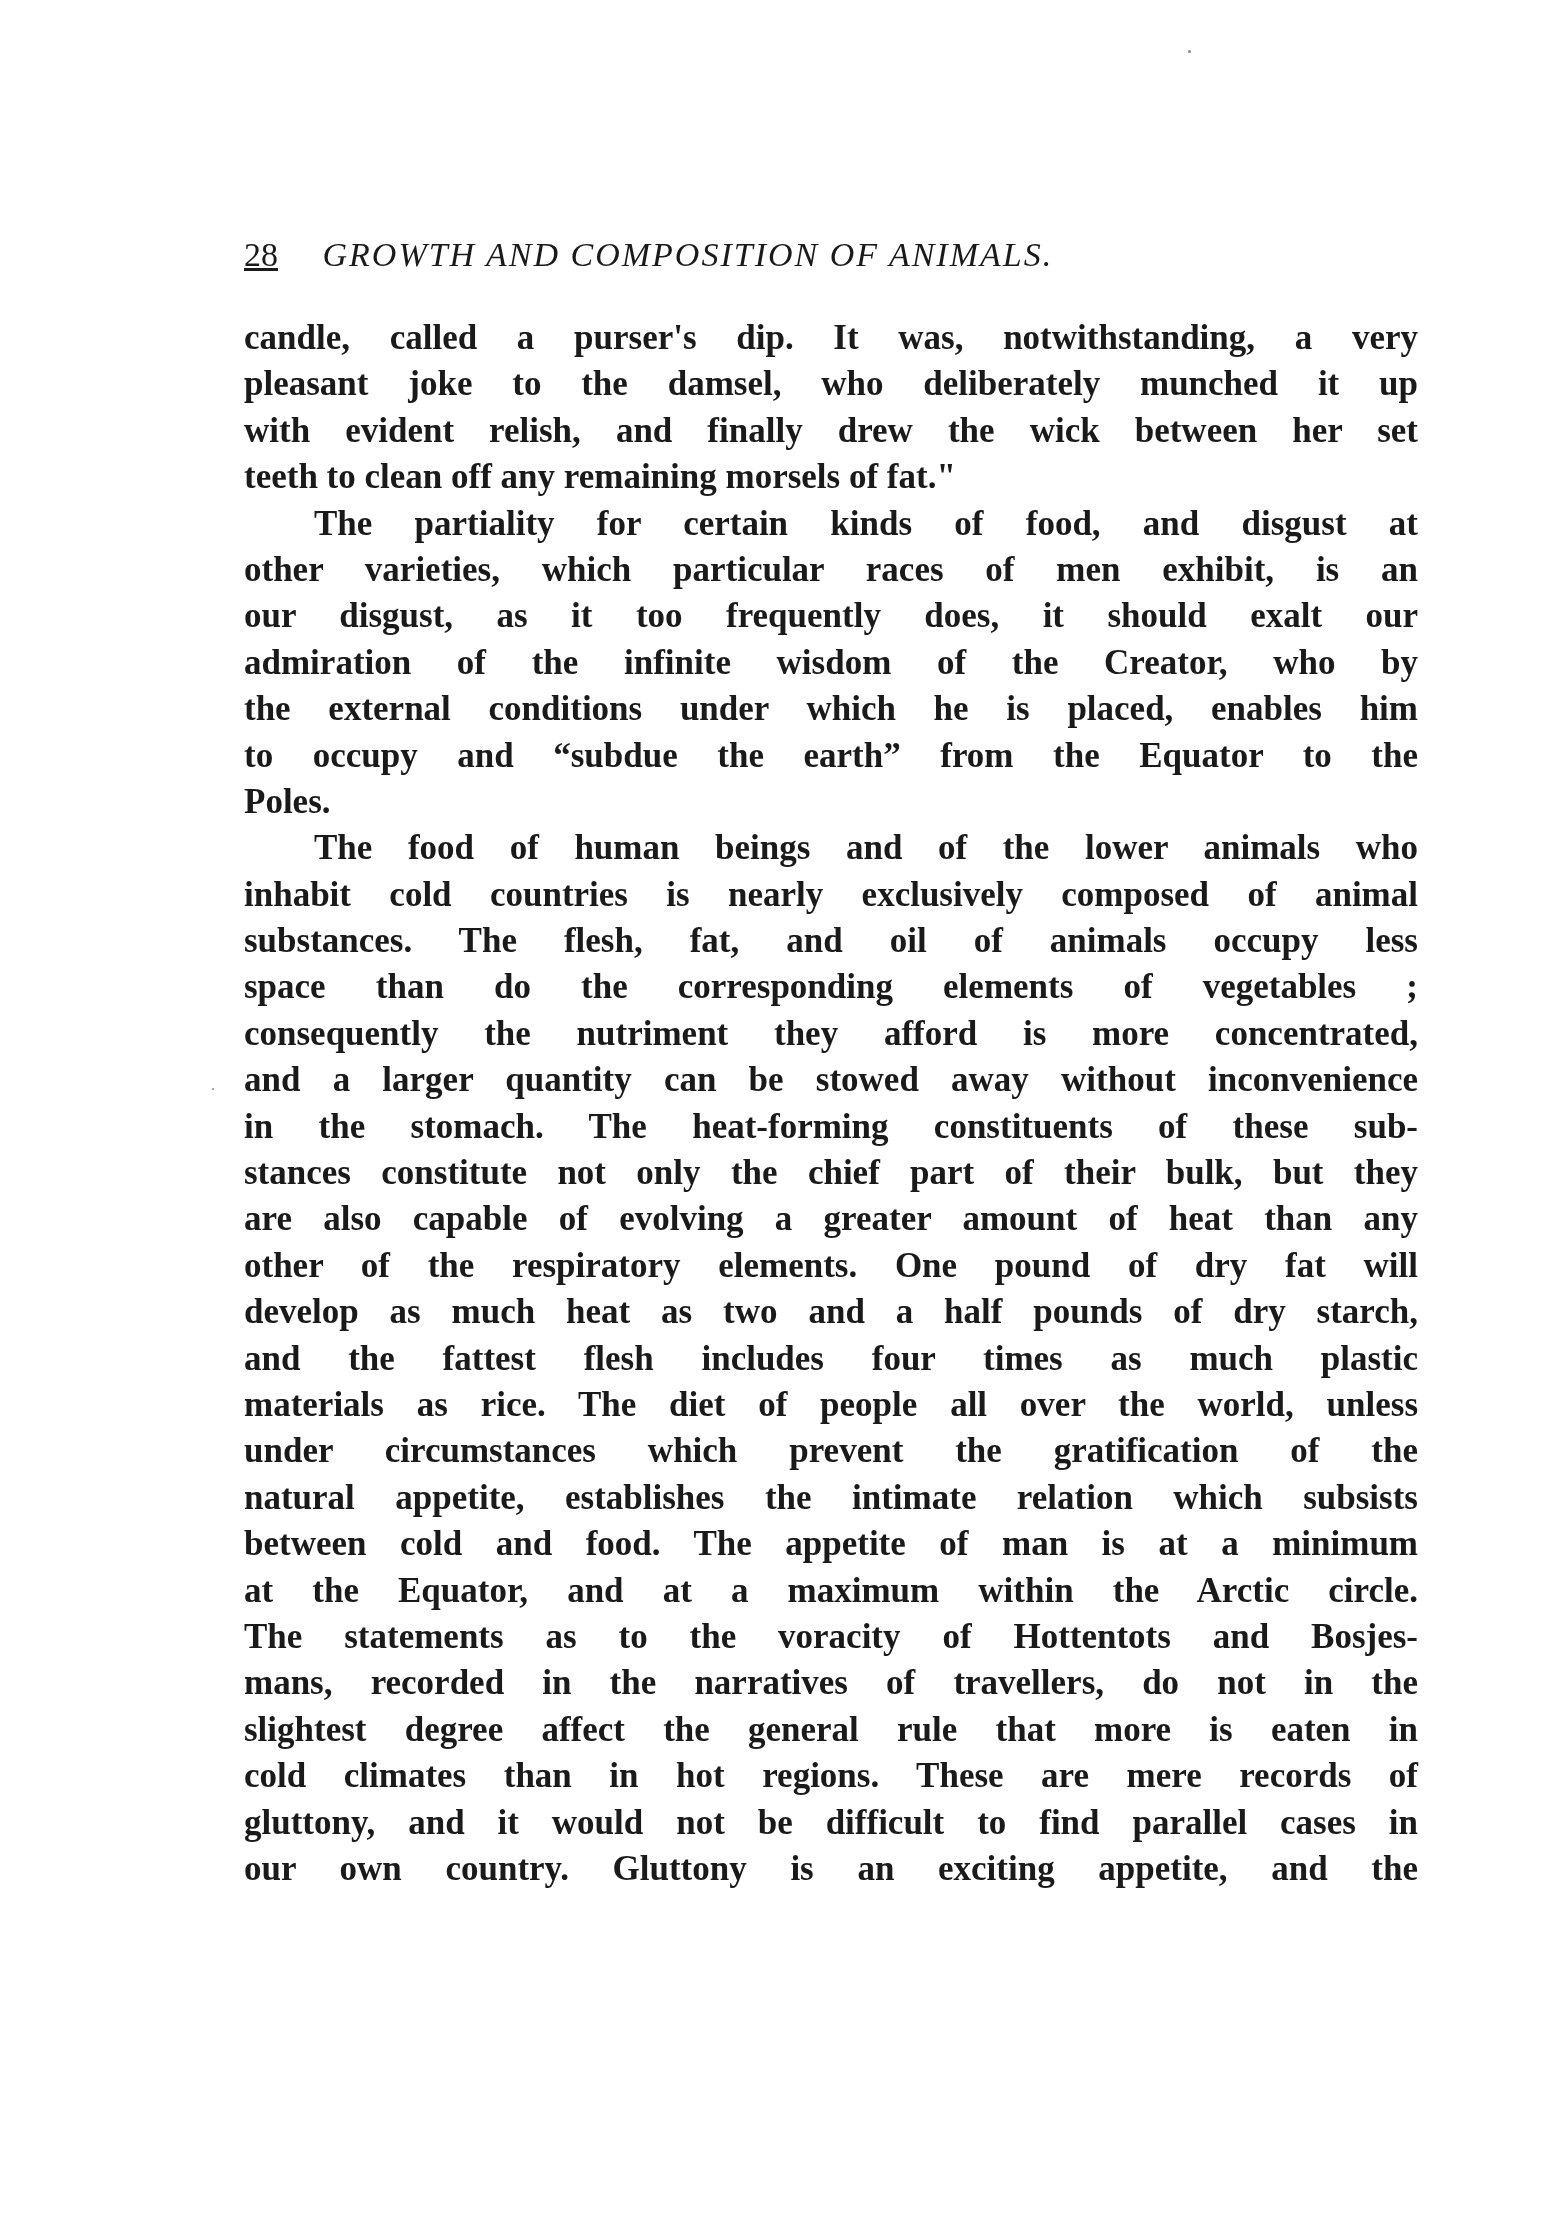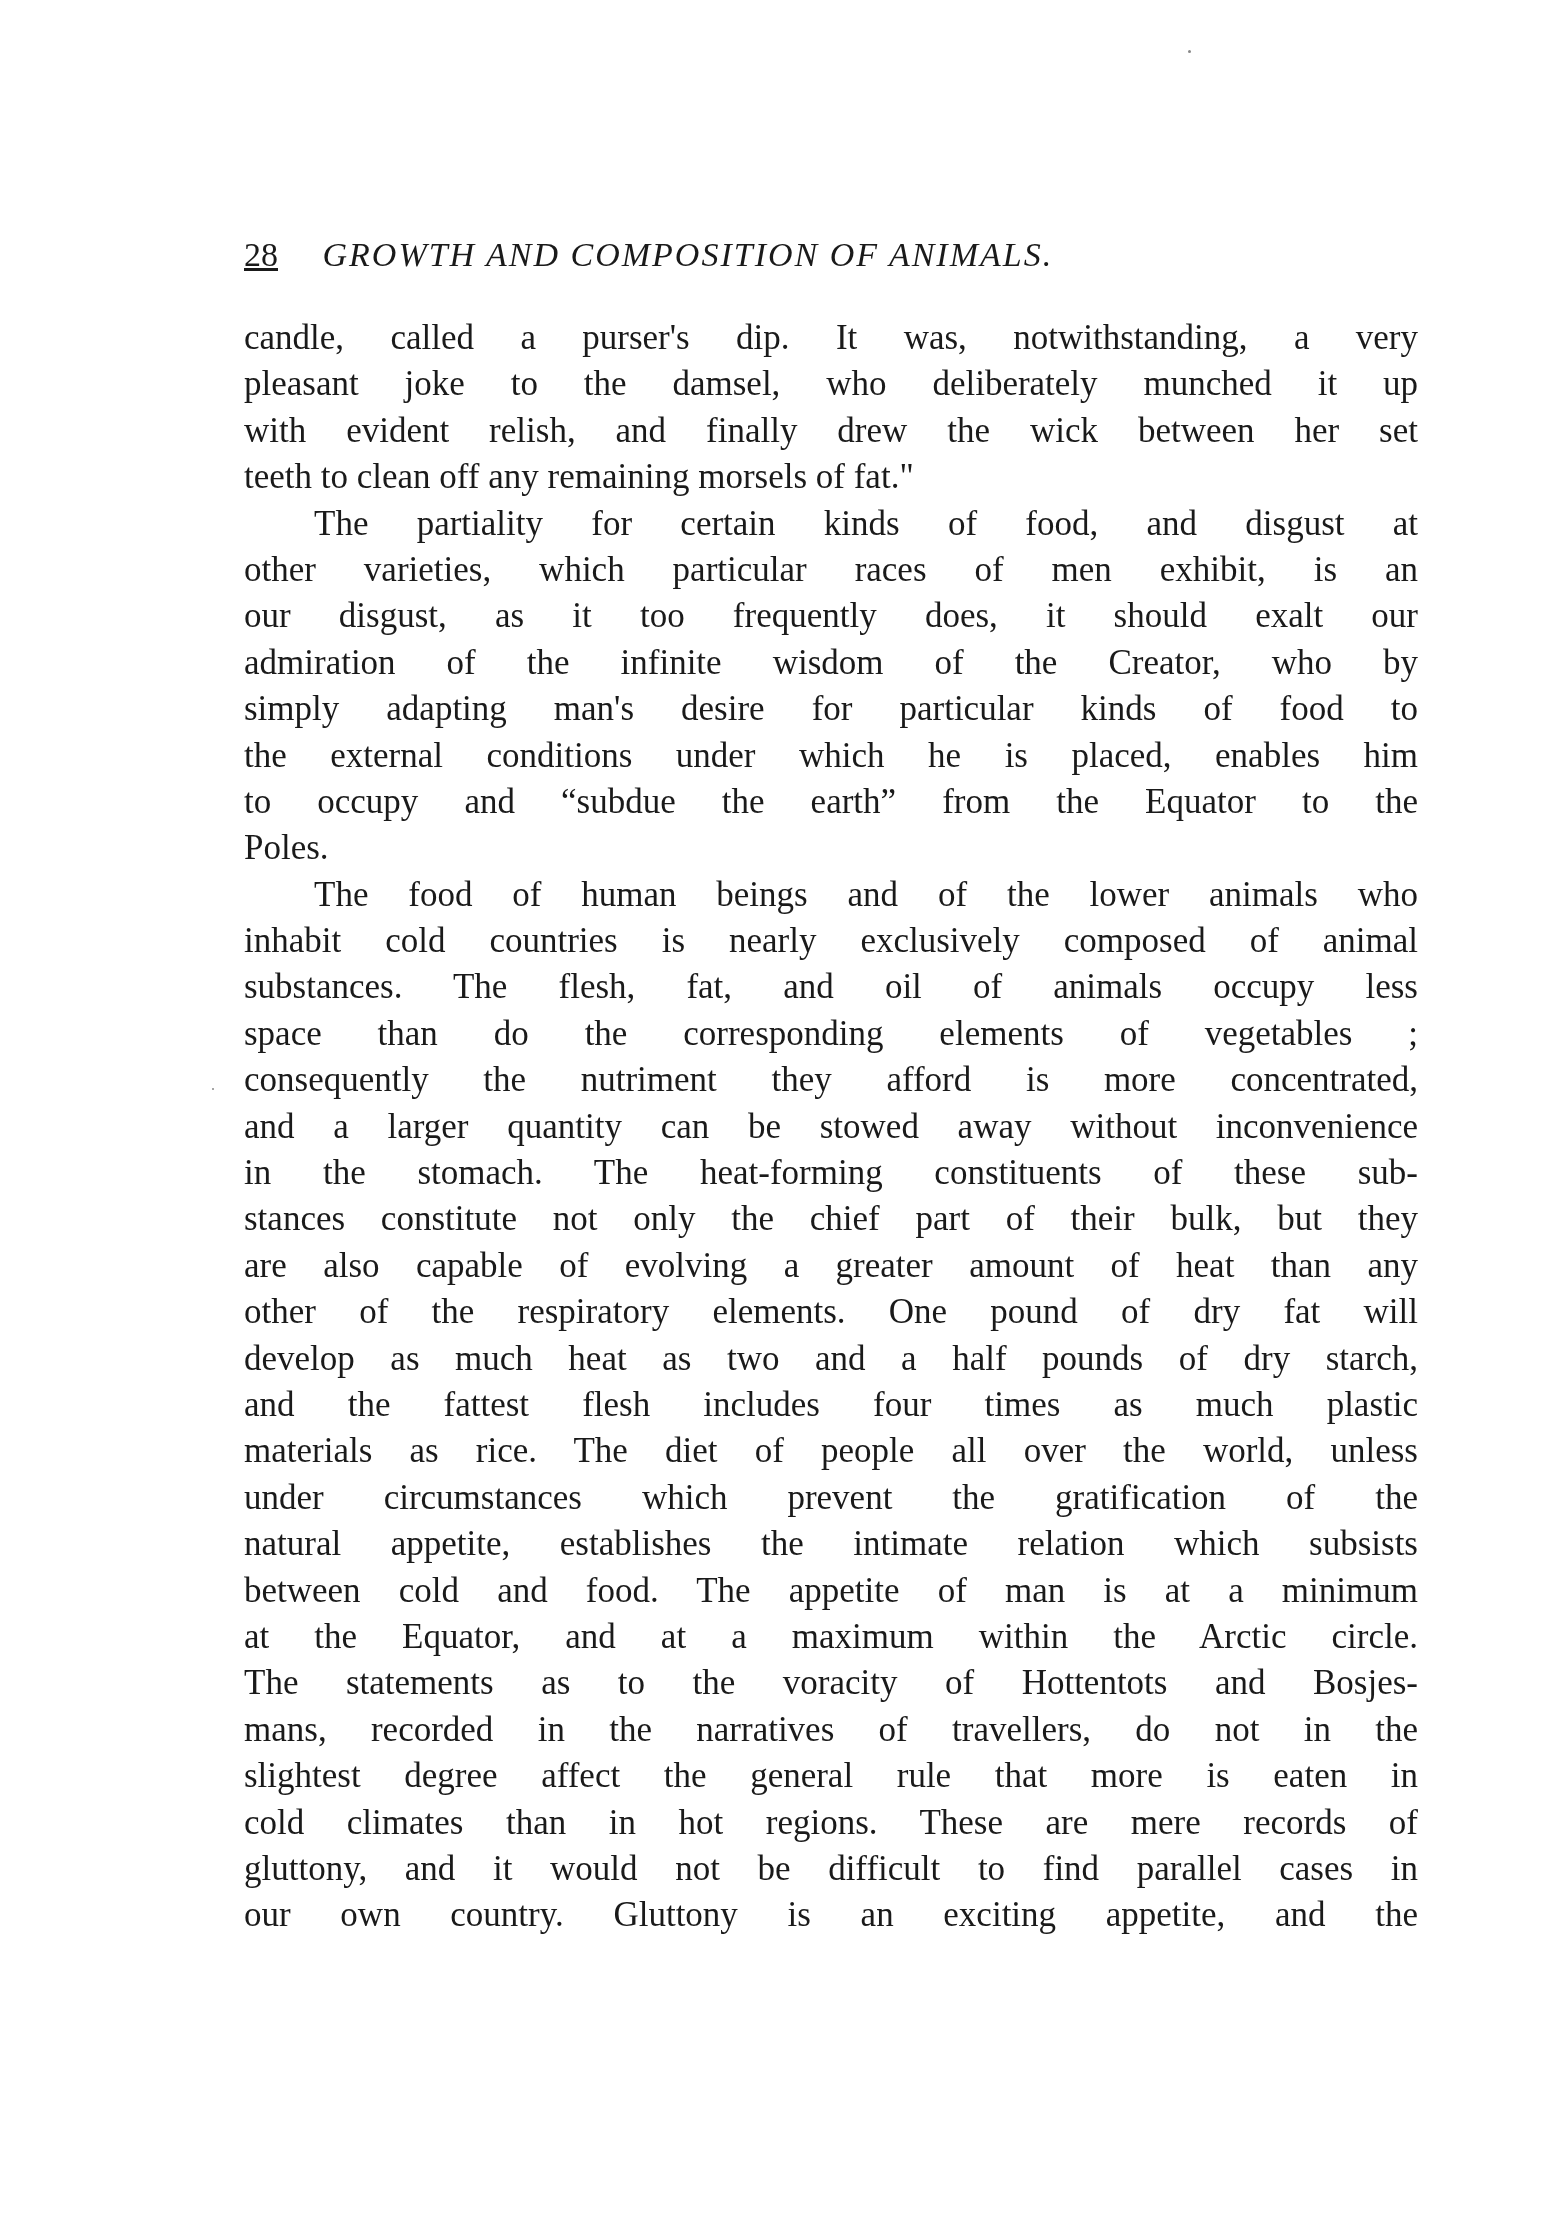--- a/index.html
+++ b/index.html
@@ -50,20 +50,21 @@
       width: 1174px;
     }
     .line {
       height: 46.4px;
       line-height: 46.4px;
       font-size: 35px;
       text-align: justify;
       text-align-last: justify;
       white-space: nowrap;
       overflow: visible;
+      font-weight: bold;
     }
     .line.last {
       text-align-last: left;
     }
     .line.indent {
       padding-left: 70px;
     }
     .speck {
       position: absolute;
       width: 3px;
@@ -91,21 +92,20 @@
       <div class="line">pleasant joke to the damsel, who deliberately munched it up</div>
       <div class="line">with evident relish, and finally drew the wick between her set</div>
       <div class="line last">teeth to clean off any remaining morsels of fat."</div>
     </div>
 
     <div class="paragraph">
       <div class="line indent">The partiality for certain kinds of food, and disgust at</div>
       <div class="line">other varieties, which particular races of men exhibit, is an</div>
       <div class="line">our disgust, as it too frequently does, it should exalt our</div>
       <div class="line">admiration of the infinite wisdom of the Creator, who by</div>
-      <div class="line">simply adapting man's desire for particular kinds of food to</div>
       <div class="line">the external conditions under which he is placed, enables him</div>
       <div class="line">to occupy and “subdue the earth” from the Equator to the</div>
       <div class="line last">Poles.</div>
     </div>
 
     <div class="paragraph">
       <div class="line indent">The food of human beings and of the lower animals who</div>
       <div class="line">inhabit cold countries is nearly exclusively composed of animal</div>
       <div class="line">substances.  The flesh, fat, and oil of animals occupy less</div>
       <div class="line">space than do the corresponding elements of vegetables ;</div>

